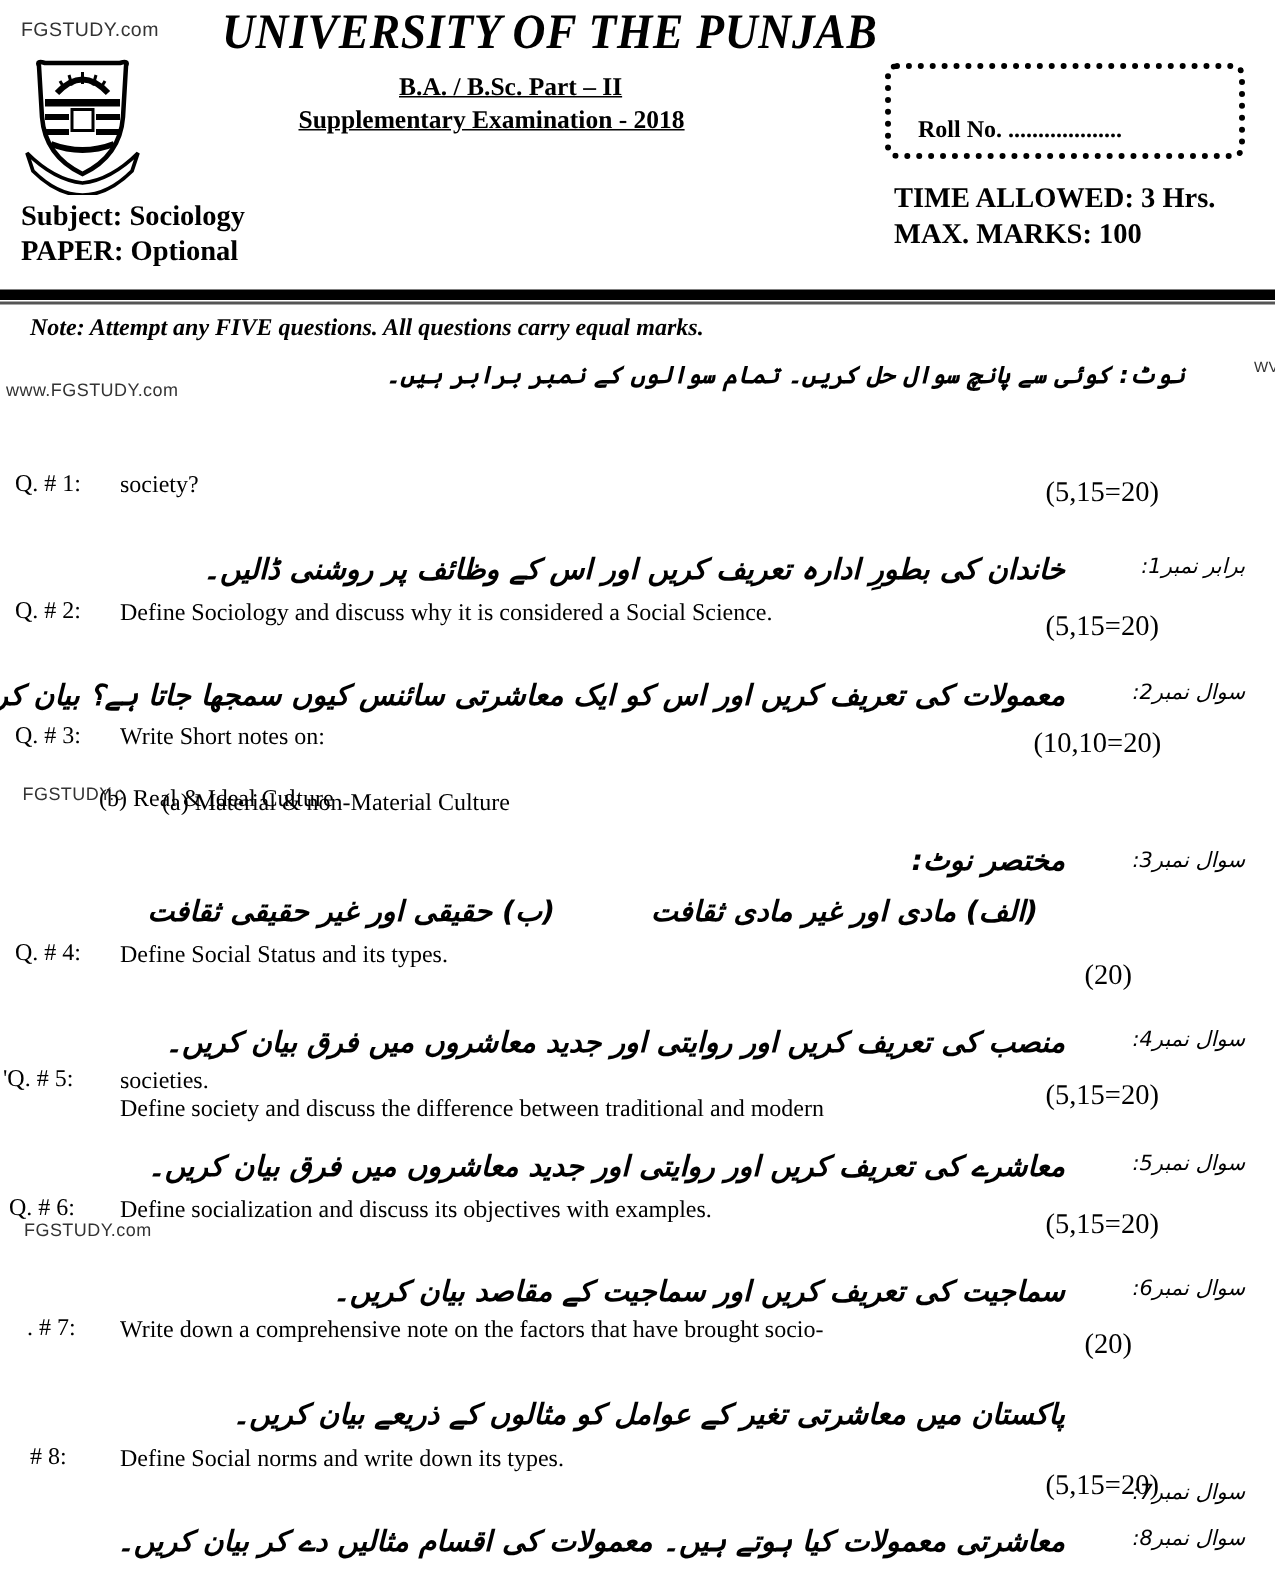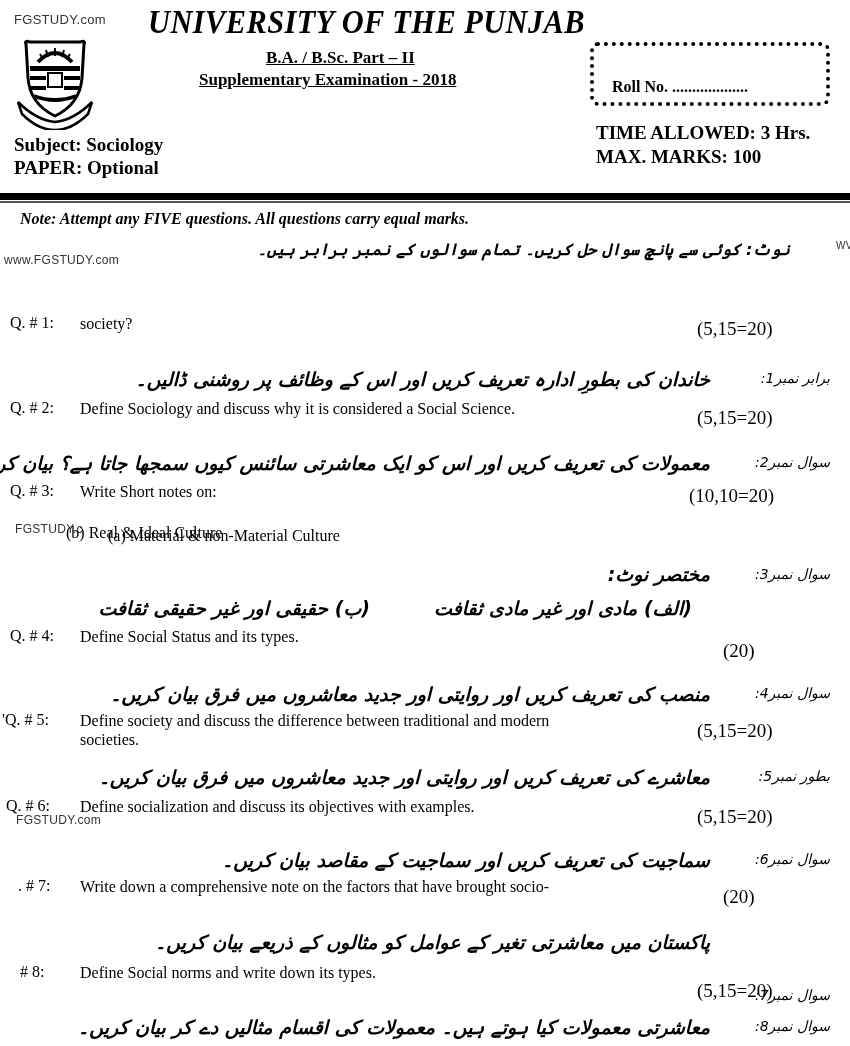--- a/index.html
+++ b/index.html
@@ -104,25 +104,25 @@
 <div class="abs qnum" style="left:10px;top:627px;">Q. # 4:</div>
 <div class="abs qtext" style="left:80px;top:627px;">
     <div>Define Social Status and its types.</div>
   </div>
 <div class="abs marks" style="left:723px;top:640px;">(20)</div>
 <div class="abs ulabel" style="top:685px;">سوال نمبر4:</div>
 <div class="abs urdu" style="right:140px;top:683px;">منصب کی تعریف کریں اور روایتی اور جدید معاشروں میں فرق بیان کریں۔</div>
 
 <div class="abs qnum" style="left:2px;top:711px;">'Q. # 5:</div>
 <div class="abs qtext" style="left:80px;top:711px;">
+  <div>societies.</div>
   <div>Define society and discuss the difference between traditional and modern</div>
-  <div>societies.</div>
 </div>
 <div class="abs marks" style="left:697px;top:720px;">(5,15=20)</div>
-<div class="abs ulabel" style="top:768px;">بطور نمبر5:</div>
+<div class="abs ulabel" style="top:768px;">سوال نمبر5:</div>
 <div class="abs urdu" style="right:140px;top:766px;">معاشرے کی تعریف کریں اور روایتی اور جدید معاشروں میں فرق بیان کریں۔</div>
 
 <div class="abs qnum" style="left:6px;top:797px;">Q. # 6:</div>
 <div class="abs qtext" style="left:80px;top:797px;">
     <div>Define socialization and discuss its objectives with examples.</div>
   </div>
 <div class="abs marks" style="left:697px;top:806px;">(5,15=20)</div>
 <div class="abs ulabel" style="top:851px;">سوال نمبر6:</div>
 <div class="abs urdu" style="right:140px;top:849px;">سماجیت کی تعریف کریں اور سماجیت کے مقاصد بیان کریں۔</div>
 

